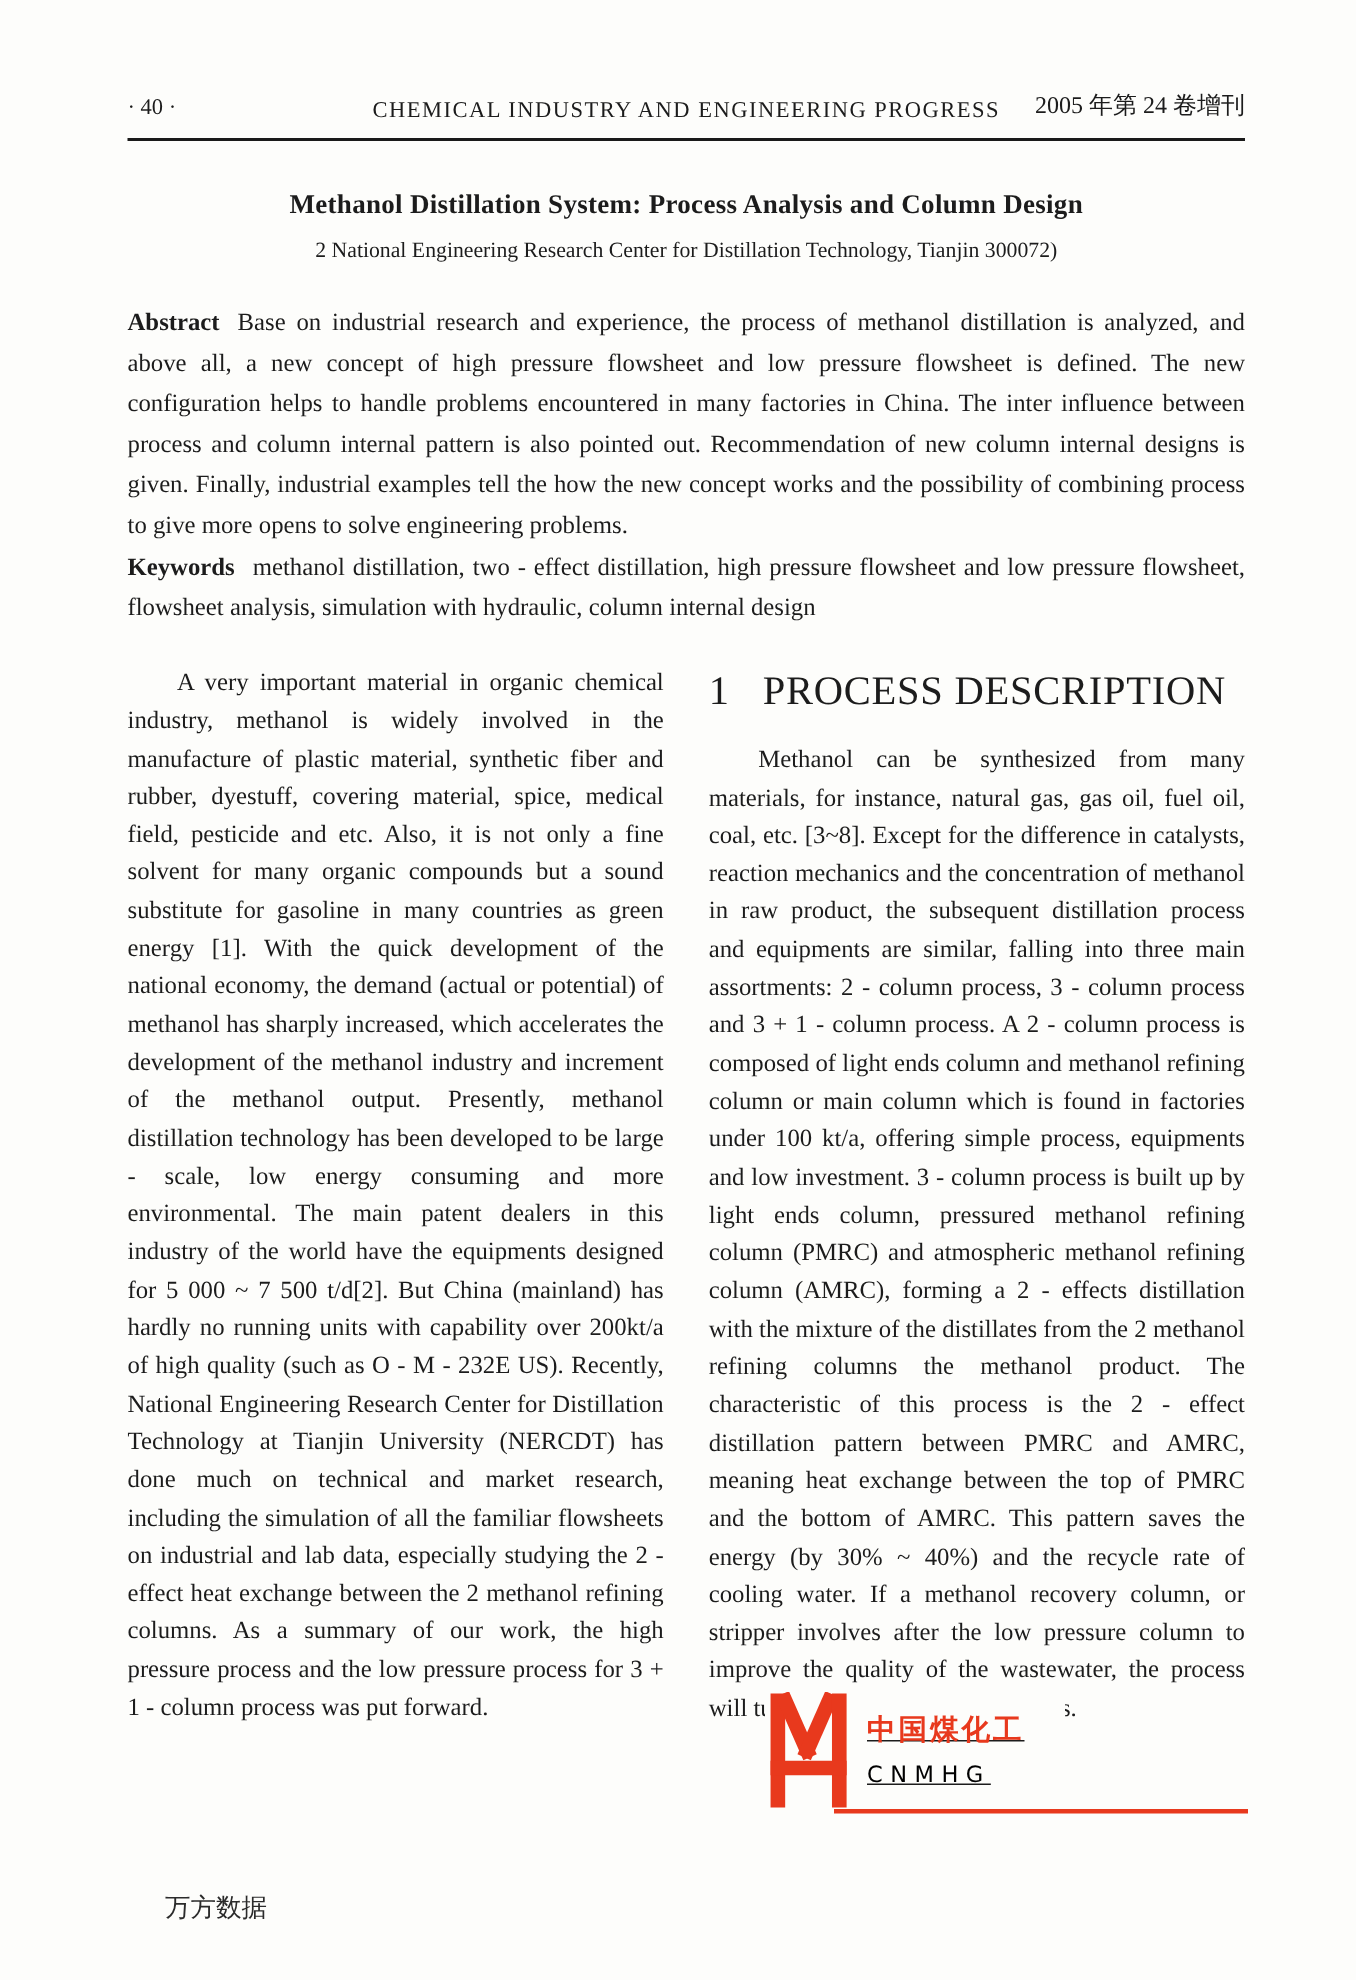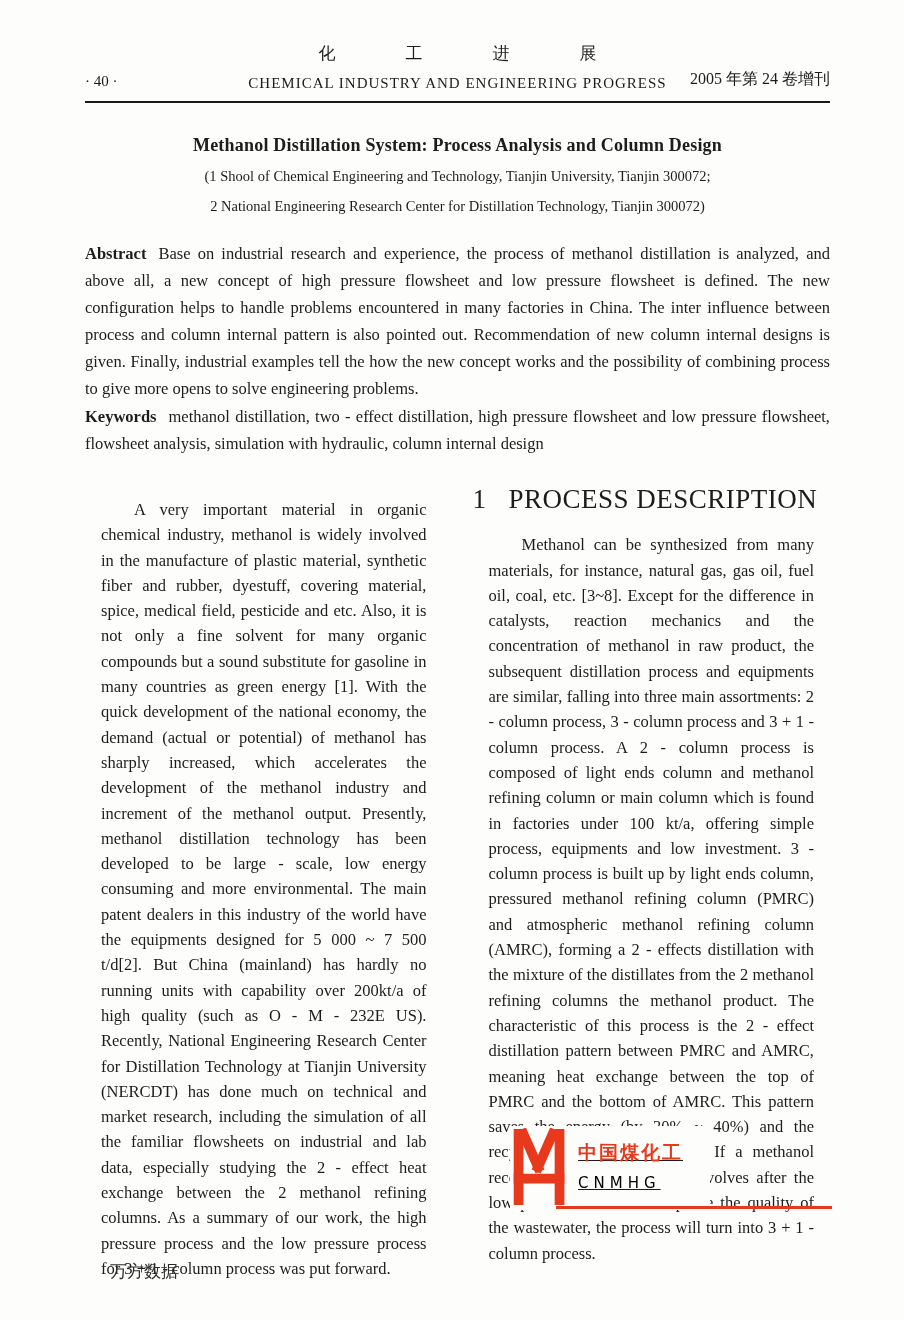--- a/index.html
+++ b/index.html
@@ -12,64 +12,62 @@
     font-family:"Liberation Serif","DejaVu Serif",serif;
     box-sizing:border-box;
     padding:42px 74px 0 85px;
     overflow:hidden;
   }
   
   .hdr{display:grid;grid-template-columns:1fr auto 1fr;align-items:end;}
   .hdr .pagenum{font-size:15px;align-self:end;padding-bottom:2px;white-space:nowrap;}
   .hdr .center{text-align:center;}
   .hdr .cn{font-size:17px;letter-spacing:70px;margin-right:-70px;white-space:nowrap;}
-  .hdr .en{font-size:15px;letter-spacing:1px;margin-top:10px;white-space:nowrap;}
+  .hdr .en{font-size:15px;letter-spacing:1px;margin-top:24px;white-space:nowrap;}
   .hdr .issue{font-size:16px;text-align:right;align-self:end;padding-bottom:2px;white-space:nowrap;}
   .rule{border-top:2.5px solid #1a1a1a;margin-top:9px;}
   
   h1.title{font-size:18px;text-align:center;margin:32px 0 0 0;font-weight:bold;letter-spacing:.2px;}
   .authors{font-style:italic;text-align:center;font-size:16.5px;margin-top:24px;letter-spacing:.3px;}
   .affil{text-align:center;font-size:14.5px;margin-top:10px;line-height:20px;}
   .front{margin-top:24px;}
   .front p{margin:0;text-align:justify;font-size:16.5px;line-height:27px;}
   .front p.kw{margin-top:1px;}
   .front b{margin-right:12px;}
   
   .cols{display:flex;gap:30px;margin-top:24px;}
   .col{flex:1;min-width:0;font-size:16.5px;line-height:25.3px;text-align:justify;}
-  .col p{margin:16px;text-indent:2em;}
+  .col p{margin:0;text-indent:2em;}
   .col h2{font-weight:normal;font-size:27px;margin:6px 0 20px 0;letter-spacing:.5px;}
   .col h2 .num{margin-right:22px;}
   
   .wm{position:absolute;left:510px;top:1126px;width:200px;height:84px;background:#fdfdfb;display:flex;align-items:flex-start;}
   .wm .logo{flex:none;margin-top:2px;}
   .wm .wtxt{margin-left:6px;padding-top:14px;white-space:nowrap;text-decoration:underline;}
   .wm .wcn{font-size:19px;font-weight:bold;color:#e8391d;letter-spacing:2px;font-family:"DejaVu Sans","Liberation Sans",sans-serif;}
   .wm .wsub{font-size:15px;color:#000000;letter-spacing:5px;margin-top:8px;font-family:"DejaVu Sans","Liberation Sans",sans-serif;}
   .wm-line{position:absolute;left:556px;top:1206px;width:276px;height:3px;background:#e8391d;}
   
   .wanfang{position:absolute;left:110px;top:1260px;font-size:17px;color:#2b2b2b;font-family:"DejaVu Sans","Liberation Sans",sans-serif;}
 </style>
 </head>
 <body>
 
 <div class="page">
 
   <div class="hdr">
     <div class="pagenum">· 40 ·</div>
     <div class="center">
-      <div class="cn">化工进展</div>
       <div class="en">CHEMICAL INDUSTRY AND ENGINEERING PROGRESS</div>
     </div>
     <div class="issue">2005 年第 24 卷增刊</div>
   </div>
   <div class="rule"></div>
 
   <h1 class="title">Methanol Distillation System: Process Analysis and Column Design</h1>
-  <div class="affil">(1 Shool of Chemical Engineering and Technology, Tianjin University, Tianjin 300072;</div>
   <div class="affil">2 National Engineering Research Center for Distillation Technology, Tianjin 300072)</div>
 
   <div class="front">
     <p><b>Abstract</b><span>Base on industrial research and experience, the process of methanol distillation is analyzed, and above all, a new concept of high pressure flowsheet and low pressure flowsheet is defined. The new configuration helps to handle problems encountered in many factories in China. The inter influence between process and column internal pattern is also pointed out. Recommendation of new column internal designs is given. Finally, industrial examples tell the how the new concept works and the possibility of combining process to give more opens to solve engineering problems.</span></p>
     <p class="kw"><b>Keywords</b><span>methanol distillation, two - effect distillation, high pressure flowsheet and low pressure flowsheet, flowsheet analysis, simulation with hydraulic, column internal design</span></p>
   </div>
 
   <div class="cols">
     <div class="col">
       <p>A very important material in organic chemical industry, methanol is widely involved in the manufacture of plastic material, synthetic fiber and rubber, dyestuff, covering material, spice, medical field, pesticide and etc. Also, it is not only a fine solvent for many organic compounds but a sound substitute for gasoline in many countries as green energy [1]. With the quick development of the national economy, the demand (actual or potential) of methanol has sharply increased, which accelerates the development of the methanol industry and increment of the methanol output. Presently, methanol distillation technology has been developed to be large - scale, low energy consuming and more environmental. The main patent dealers in this industry of the world have the equipments designed for 5 000 ~ 7 500 t/d[2]. But China (mainland) has hardly no running units with capability over 200kt/a of high quality (such as O - M - 232E US). Recently, National Engineering Research Center for Distillation Technology at Tianjin University (NERCDT) has done much on technical and market research, including the simulation of all the familiar flowsheets on industrial and lab data, especially studying the 2 - effect heat exchange between the 2 methanol refining columns. As a summary of our work, the high pressure process and the low pressure process for 3 + 1 - column process was put forward.</p>

